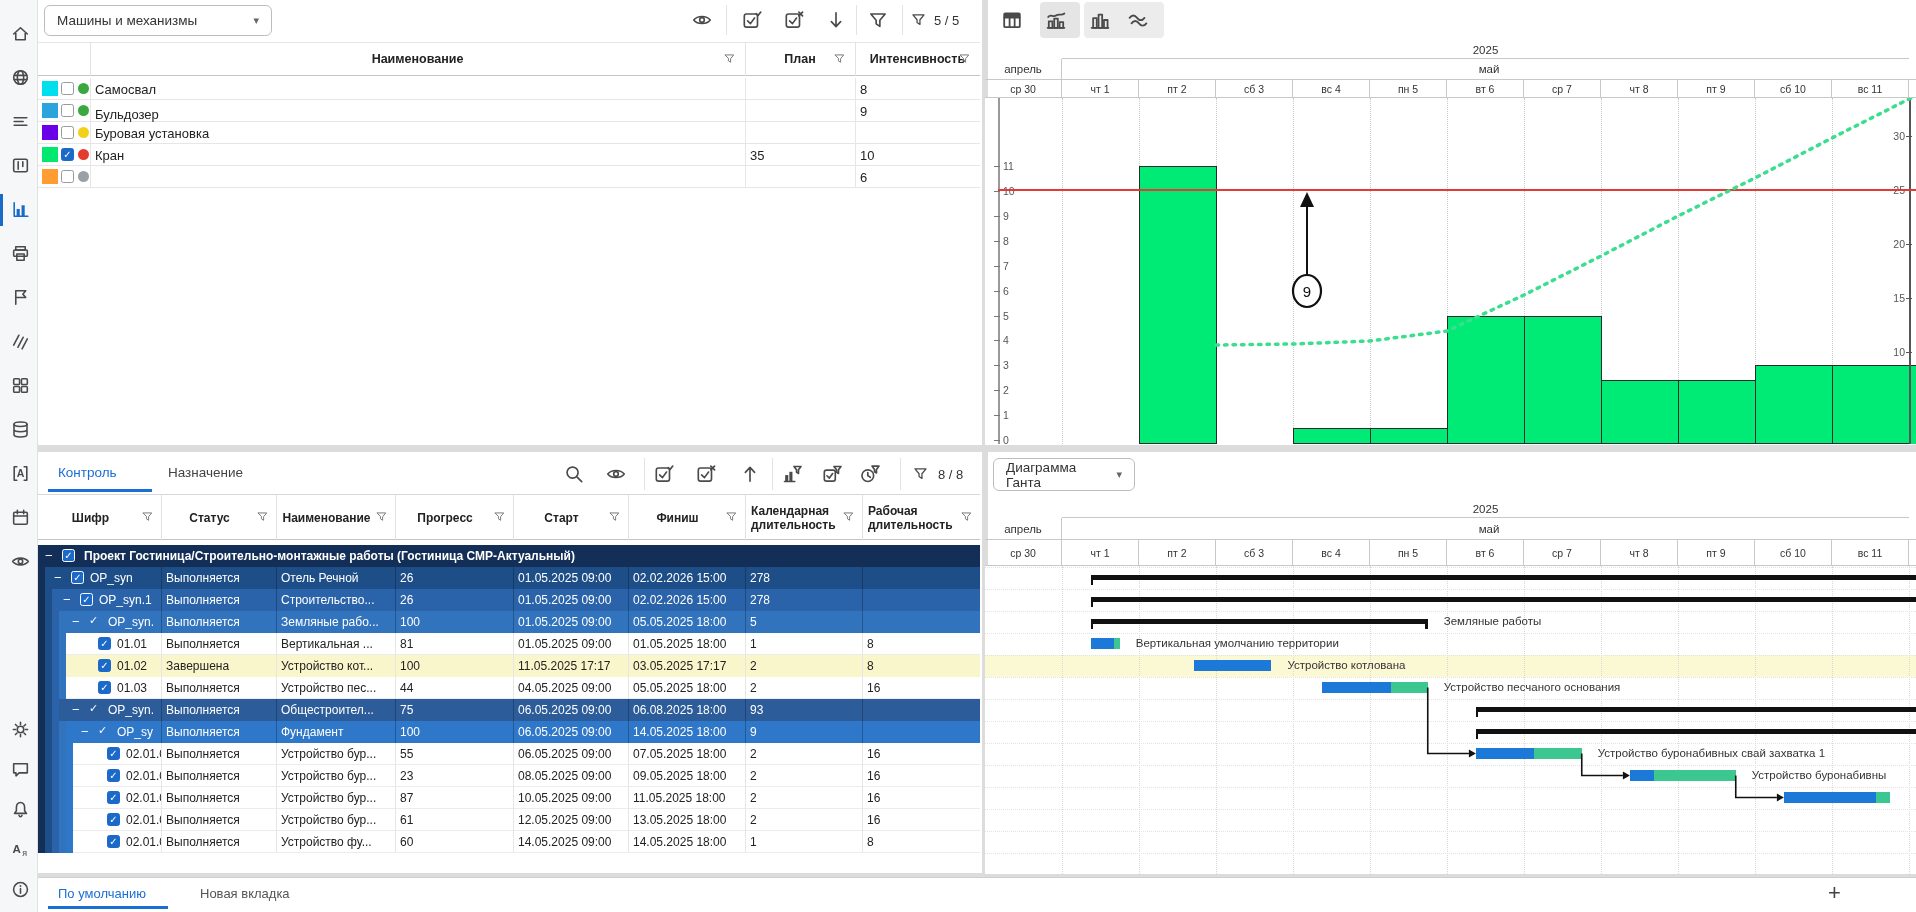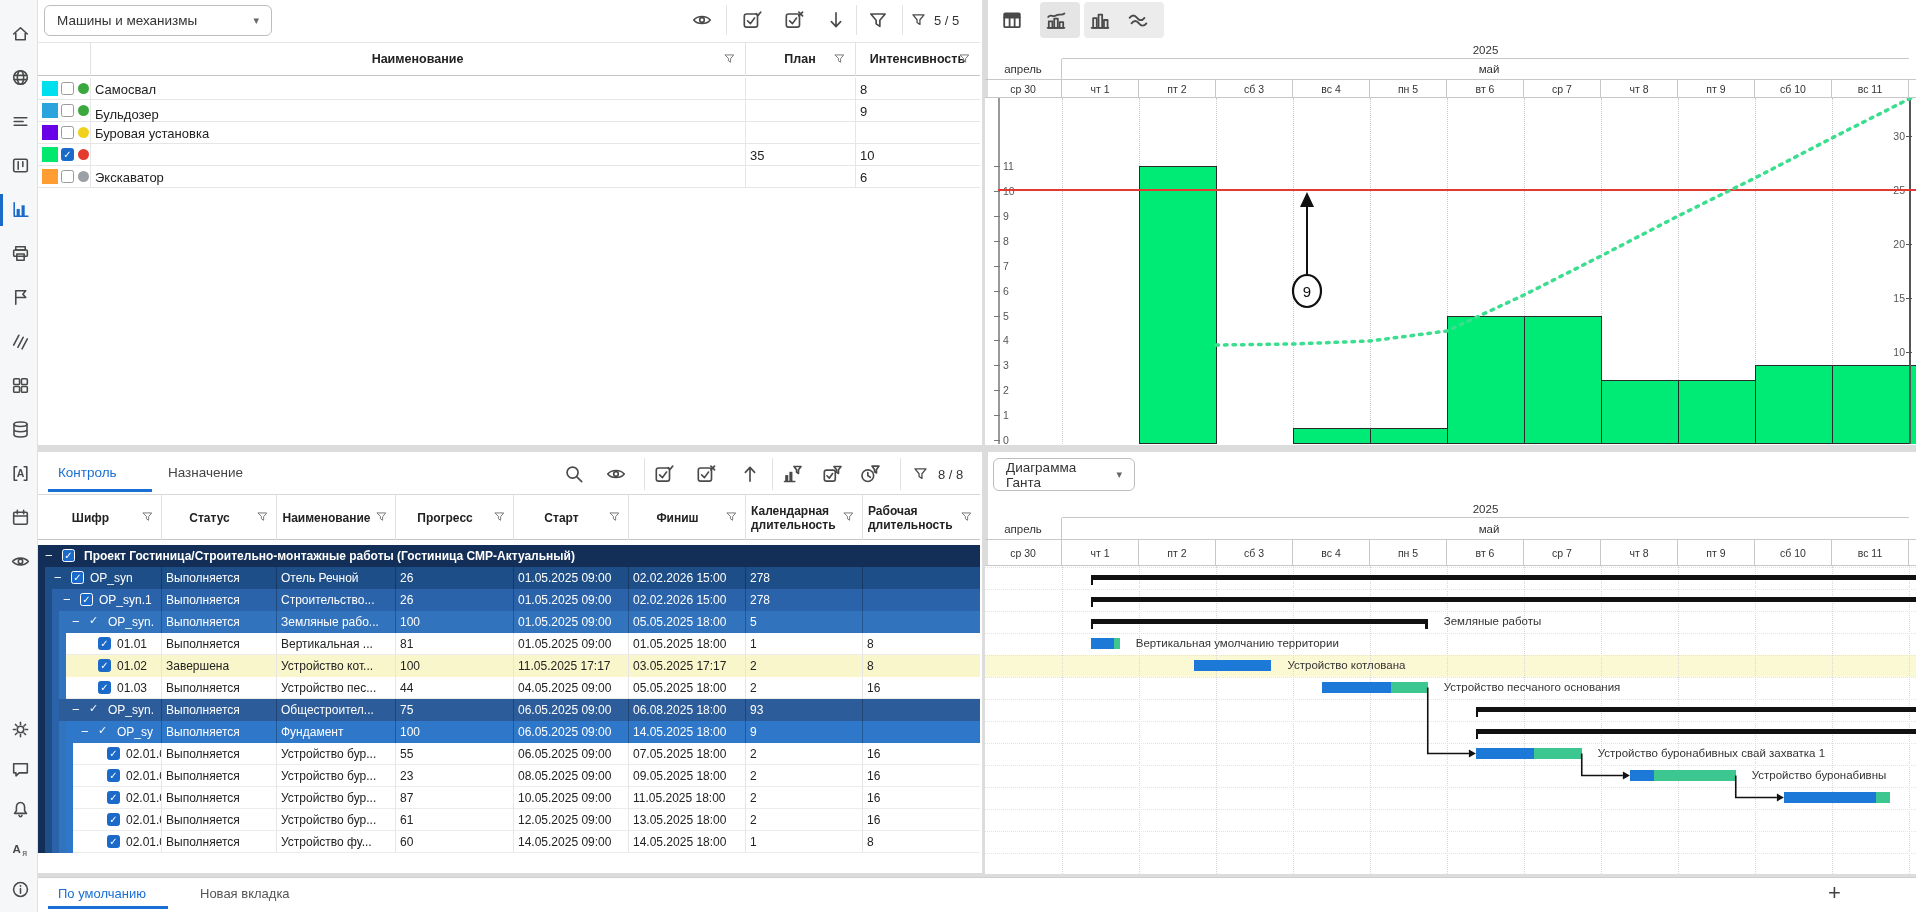--- a/index.html
+++ b/index.html
@@ -266,33 +266,33 @@
       <div style="position: absolute; left: 52px; top: 0px; width: 1px; height: 22px; background: rgb(230, 230, 230);"></div>
       <div style="position: absolute; left: 707px; top: 0px; width: 1px; height: 22px; background: rgb(230, 230, 230);"></div>
       <div style="position: absolute; left: 817px; top: 0px; width: 1px; height: 22px; background: rgb(230, 230, 230);"></div>
     </div>
     <div style="position: absolute; left: 38px; top: 144px; width: 942px; height: 22px; border-bottom: 1px solid rgb(230, 230, 230); background: rgb(255, 255, 255);">
       <div style="position: absolute; left: 4px; top: 3px; width: 16px; height: 15px; background: rgb(0, 232, 110);"></div>
       <div style="position: absolute; left: 23px; top: 4px; width: 13px; height: 13px; border-radius: 2.5px; background: rgb(27, 106, 201); border: 1px solid rgb(27, 106, 201); display: flex; align-items: center; justify-content: center; cursor: pointer;">
         <span style="color:#fff;font-size:10px;line-height:10px">✓</span>
       </div>
       <div style="position: absolute; left: 40px; top: 5px; width: 11px; height: 11px; border-radius: 50%; background: rgb(227, 59, 46);"></div>
+      <div style="position: absolute; left: 57px; top: 0px; width: 600px; height: 22px; display: flex; align-items: center; font-size: 13px; color: rgb(34, 34, 34);">
+        <span>Кран</span>
+      </div>
       <div style="position: absolute; left: 712px; top: 0px; width: 100px; height: 22px; display: flex; align-items: center; font-size: 13px;">35</div>
       <div style="position: absolute; left: 822px; top: 0px; width: 110px; height: 22px; display: flex; align-items: center; font-size: 13px;">10</div>
       <div style="position: absolute; left: 52px; top: 0px; width: 1px; height: 22px; background: rgb(230, 230, 230);"></div>
       <div style="position: absolute; left: 707px; top: 0px; width: 1px; height: 22px; background: rgb(230, 230, 230);"></div>
       <div style="position: absolute; left: 817px; top: 0px; width: 1px; height: 22px; background: rgb(230, 230, 230);"></div>
     </div>
     <div style="position: absolute; left: 38px; top: 166px; width: 942px; height: 22px; border-bottom: 1px solid rgb(230, 230, 230); background: rgb(255, 255, 255);">
       <div style="position: absolute; left: 4px; top: 3px; width: 16px; height: 15px; background: rgb(255, 157, 51);"></div>
       <div style="position: absolute; left: 23px; top: 4px; width: 13px; height: 13px; border-radius: 2.5px; background: rgb(255, 255, 255); border: 1.4px solid rgb(154, 154, 154); display: flex; align-items: center; justify-content: center; cursor: pointer;"></div>
       <div style="position: absolute; left: 40px; top: 5px; width: 11px; height: 11px; border-radius: 50%; background: rgb(154, 160, 166);"></div>
-      <div style="position: absolute; left: 57px; top: 0px; width: 600px; height: 22px; display: flex; align-items: center; font-size: 13px; color: rgb(34, 34, 34);">
-        <span>Экскаватор</span>
-      </div>
       <div style="position: absolute; left: 712px; top: 0px; width: 100px; height: 22px; display: flex; align-items: center; font-size: 13px;"></div>
       <div style="position: absolute; left: 822px; top: 0px; width: 110px; height: 22px; display: flex; align-items: center; font-size: 13px;">6</div>
       <div style="position: absolute; left: 52px; top: 0px; width: 1px; height: 22px; background: rgb(230, 230, 230);"></div>
       <div style="position: absolute; left: 707px; top: 0px; width: 1px; height: 22px; background: rgb(230, 230, 230);"></div>
       <div style="position: absolute; left: 817px; top: 0px; width: 1px; height: 22px; background: rgb(230, 230, 230);"></div>
     </div>
     <div style="position: absolute; left: 1040px; top: 2px; width: 40px; height: 36px; background: rgb(229, 229, 229); border-radius: 4px;"></div>
     <div style="position: absolute; left: 1084px; top: 2px; width: 80px; height: 36px; background: rgb(236, 236, 236); border-radius: 4px;"></div>
     <div style="position: absolute; left: 998px; top: 7px; width: 28px; height: 26px; display: flex; align-items: center; justify-content: center; cursor: pointer;">
       <svg width="24" height="24" viewBox="0 0 20 20" fill="none" stroke="#4a4a4a" color="#4a4a4a" stroke-width="1.5" stroke-linecap="round" stroke-linejoin="round" style="display:block">

